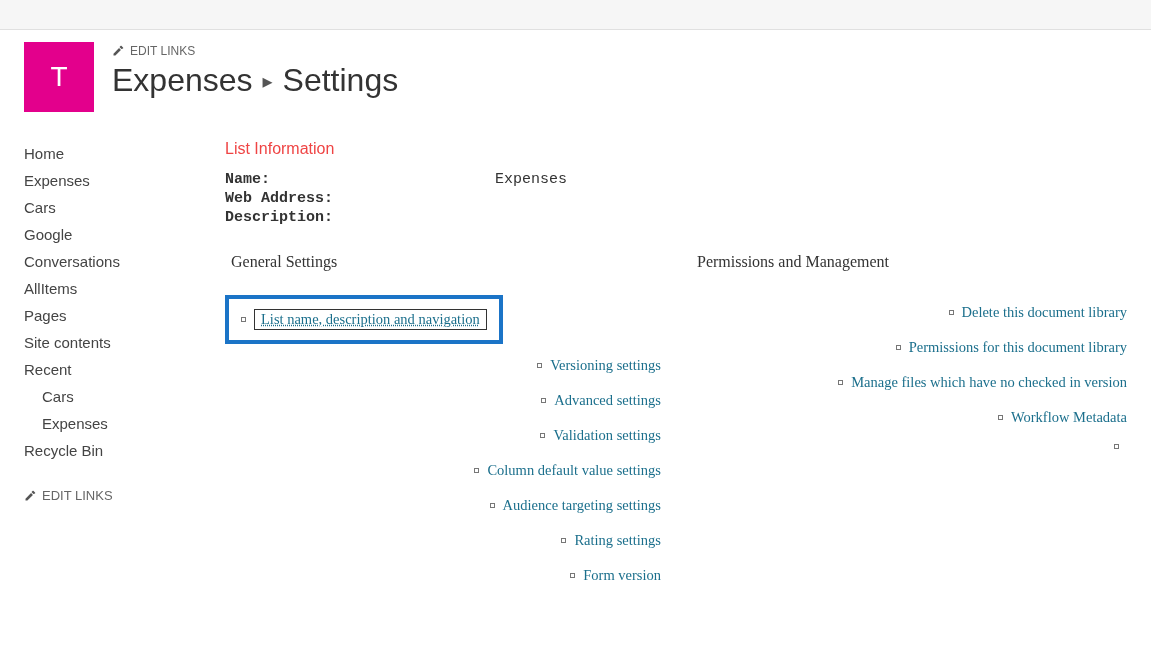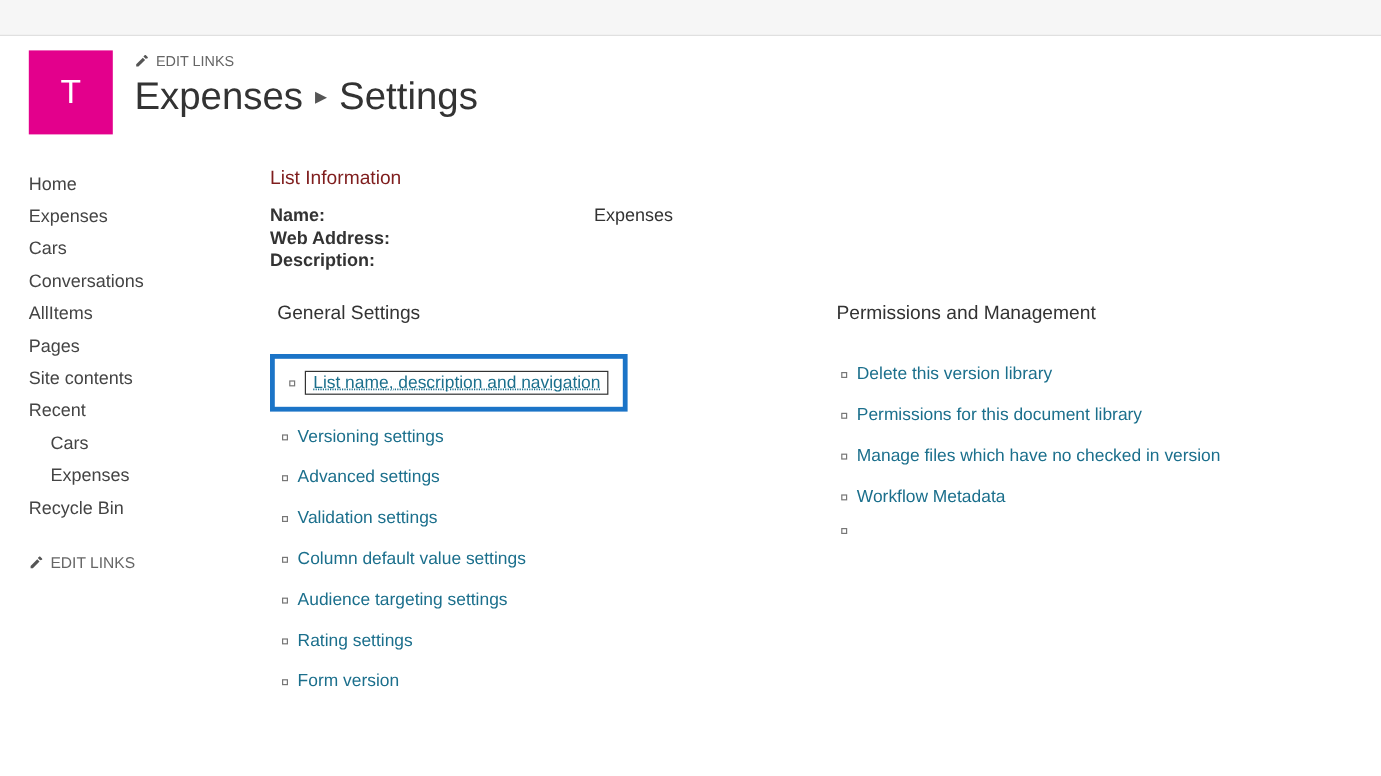--- a/index.html
+++ b/index.html
@@ -85,56 +85,59 @@
     margin-top: 24px;
     cursor: pointer;
   }
   .sidebar .edit-links-bottom svg { width: 12px; height: 12px; margin-right: 6px; fill: #555; }
 
   .main {
     flex: 1;
   }
   .section-title {
     font-size: 16px;
-    color: #7f1d1d;
+    color: #ef4444;
     margin-bottom: 12px;
   }
   .list-info {
     margin-bottom: 26px;
   }
   .info-row {
     display: flex;
     font-size: 15px;
     padding: 1px 0;
+    font-family: Liberation Mono, monospace;
   }
   .info-label {
     width: 270px;
     font-weight: 600;
     color: #333;
   }
   .info-value { color: #333; }
   .columns {
     display: flex;
     gap: 30px;
+    font-family: Liberation Serif, serif;
   }
   .col {
     flex: 1;
   }
   .col-title {
     font-size: 16px;
     color: #333;
     margin-bottom: 24px;
     padding-left: 6px;
   }
   .setting-list { list-style: none; }
   .setting-item {
     display: flex;
     align-items: center;
     padding: 9px 0 9px 10px;
     font-size: 14.5px;
+    justify-content: flex-end;
   }
   .bullet {
     display: inline-block;
     width: 5px;
     height: 5px;
     border: 1px solid #777;
     margin-right: 8px;
     flex-shrink: 0;
   }
   .setting-item a {
@@ -182,20 +185,21 @@
       </div>
     </div>
   </div>
 
   <div class="body">
 
     <nav class="sidebar">
       <a>Home</a>
       <a>Expenses</a>
       <a>Cars</a>
+      <a>Google</a>
       <a>Conversations</a>
       <a>AllItems</a>
       <a>Pages</a>
       <a>Site contents</a>
       <a>Recent</a>
       <a class="sub">Cars</a>
       <a class="sub">Expenses</a>
       <a>Recycle Bin</a>
       <div class="edit-links-bottom">
         <svg viewBox="0 0 16 16">
@@ -260,21 +264,21 @@
               <a>Form version</a>
             </li>
           </ul>
         </div>
 
         <div class="col">
           <div class="col-title">Permissions and Management</div>
           <ul class="setting-list">
             <li class="setting-item">
               <span class="bullet"></span>
-              <a>Delete this version library</a>
+              <a>Delete this document library</a>
             </li>
             <li class="setting-item">
               <span class="bullet"></span>
               <a>Permissions for this document library</a>
             </li>
             <li class="setting-item">
               <span class="bullet"></span>
               <a>Manage files which have no checked in version</a>
             </li>
             <li class="setting-item">

